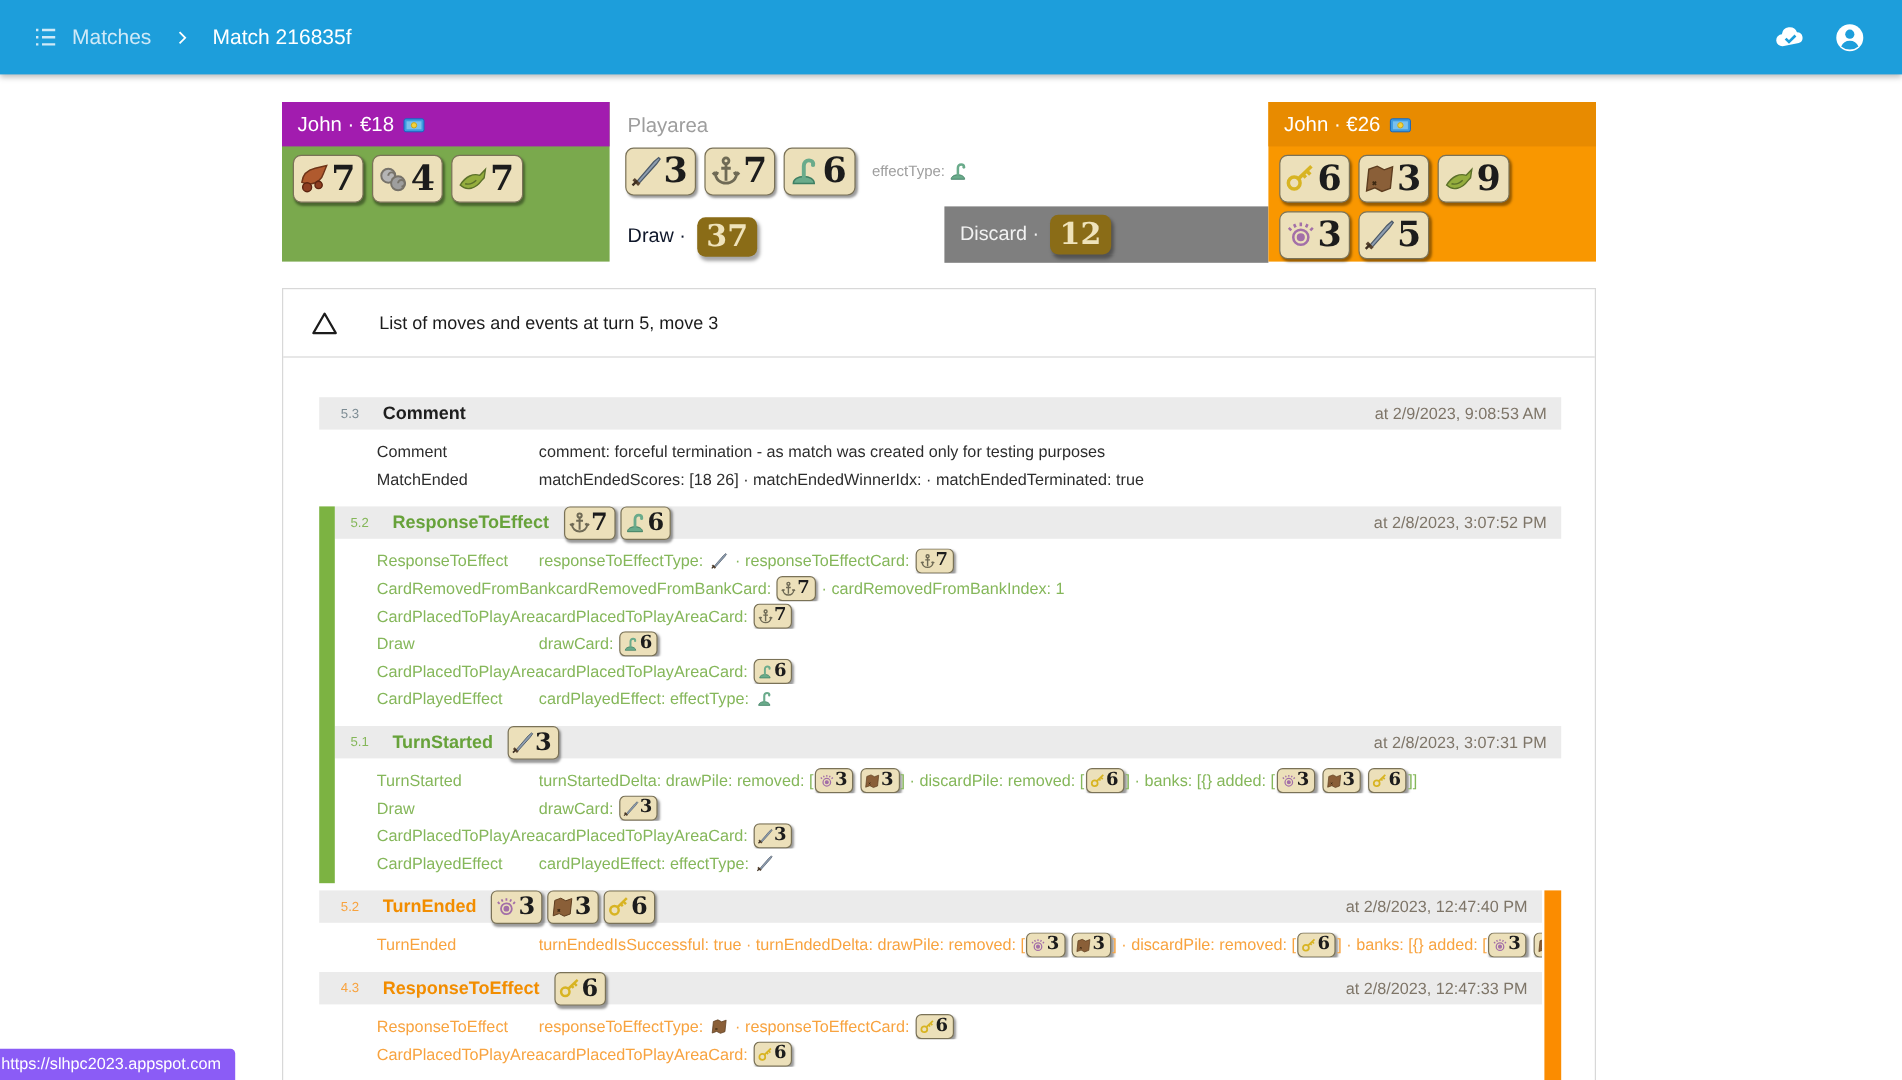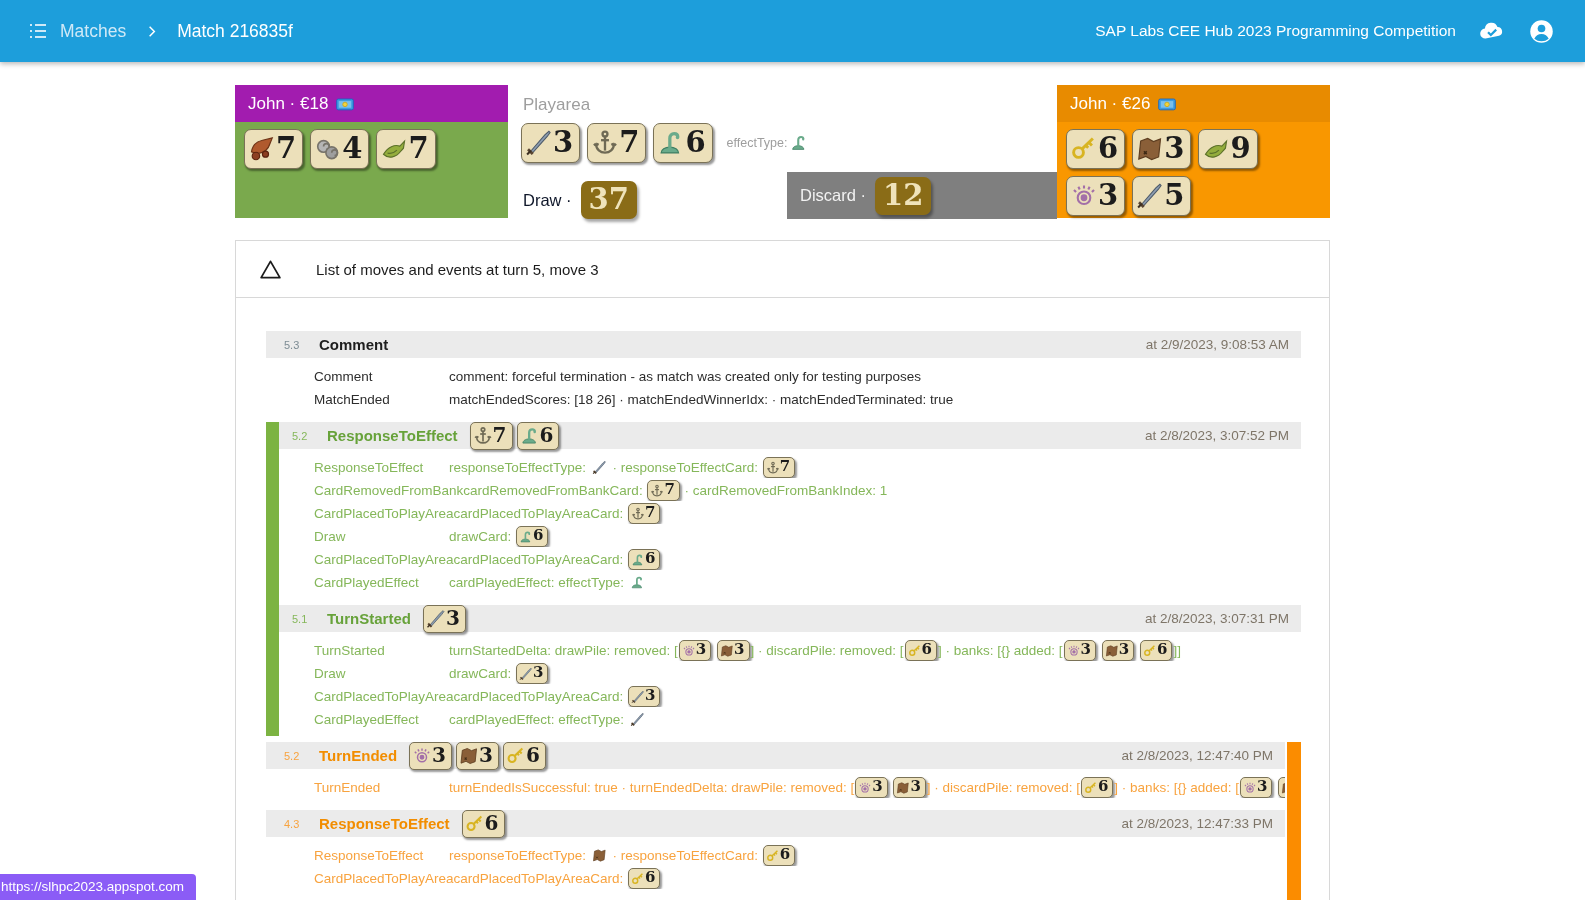--- a/index.html
+++ b/index.html
@@ -35,21 +35,21 @@
 
   .playarea-label{position:absolute;left:523px;top:95px;color:#9e9e9e;font-size:17px;}
   .playarea-cards{position:absolute;left:521px;top:123px;display:flex;align-items:center;gap:7px;}
   .effect-note{color:#9e9e9e;font-size:12.5px;margin-left:7px;display:flex;align-items:center;gap:3px;}
   .effect-note .icon svg{width:18px;height:18px;}
 
   .draw-row{position:absolute;left:523px;top:181px;display:flex;align-items:center;gap:9px;}
   .pile-label{color:#0f172a;font-size:16.5px;}
   .pile-badge{
     background:#8a6c17;color:#efe3ba;font-family:"DejaVu Serif",serif;font-weight:bold;
-    font-size:29px;padding:1px 8px 3px;border-radius:7px;box-shadow:2px 3px 3px rgba(0,0,0,.35);
+    font-size:25px;padding:1px 8px 3px;border-radius:7px;box-shadow:2px 3px 3px rgba(0,0,0,.35);
   }
   .discard-box{position:absolute;left:787px;top:172px;width:270px;height:47px;background:#7f7f7f;
     display:flex;align-items:center;gap:9px;padding-left:13px;box-sizing:border-box;}
   .discard-box .pile-label{color:#f2f2f2;}
 
   
   .card{
     display:inline-flex;align-items:center;background:#ece0ba;border:1px solid #7a7257;
     border-radius:5px;box-shadow:1.5px 2px 2px rgba(0,0,0,.4);
     color:#1c1c1c;font-family:"DejaVu Serif",serif;font-weight:bold;line-height:1;
@@ -120,21 +120,20 @@
       </span>
     <span class="tb-matches">Matches</span>
     <span class="icon tb-chev">
         <svg width="15" height="15" viewBox="0 0 24 24" fill="none" stroke="#fff" stroke-width="2.4">
           <path d="M9 4.5l7.5 7.5L9 19.5"></path>
         </svg>
       </span>
     <span class="tb-title">Match 216835f</span>
   </div>
   <div class="tb-right">
-    <span class="tb-comp">SAP Labs CEE Hub 2023 Programming Competition</span>
     <span class="icon">
         <svg width="28" height="28" viewBox="0 0 24 24">
           <path d="M6.5 18.5a4.3 4.3 0 0 1-.6-8.6 5.6 5.6 0 0 1 10.8-1.4 3.9 3.9 0 0 1 1.3 7.6z" fill="#fff"></path>
           <path d="M8.6 13l2.4 2.4 4.6-4.6" stroke="#1d9edb" stroke-width="1.9" fill="none"></path>
         </svg>
       </span>
     <span class="icon">
         <svg width="27" height="27" viewBox="0 0 24 24">
           <circle cx="12" cy="12" r="10" fill="#fff"></circle>
           <circle cx="12" cy="9.3" r="3.4" fill="#1d9edb"></circle>

